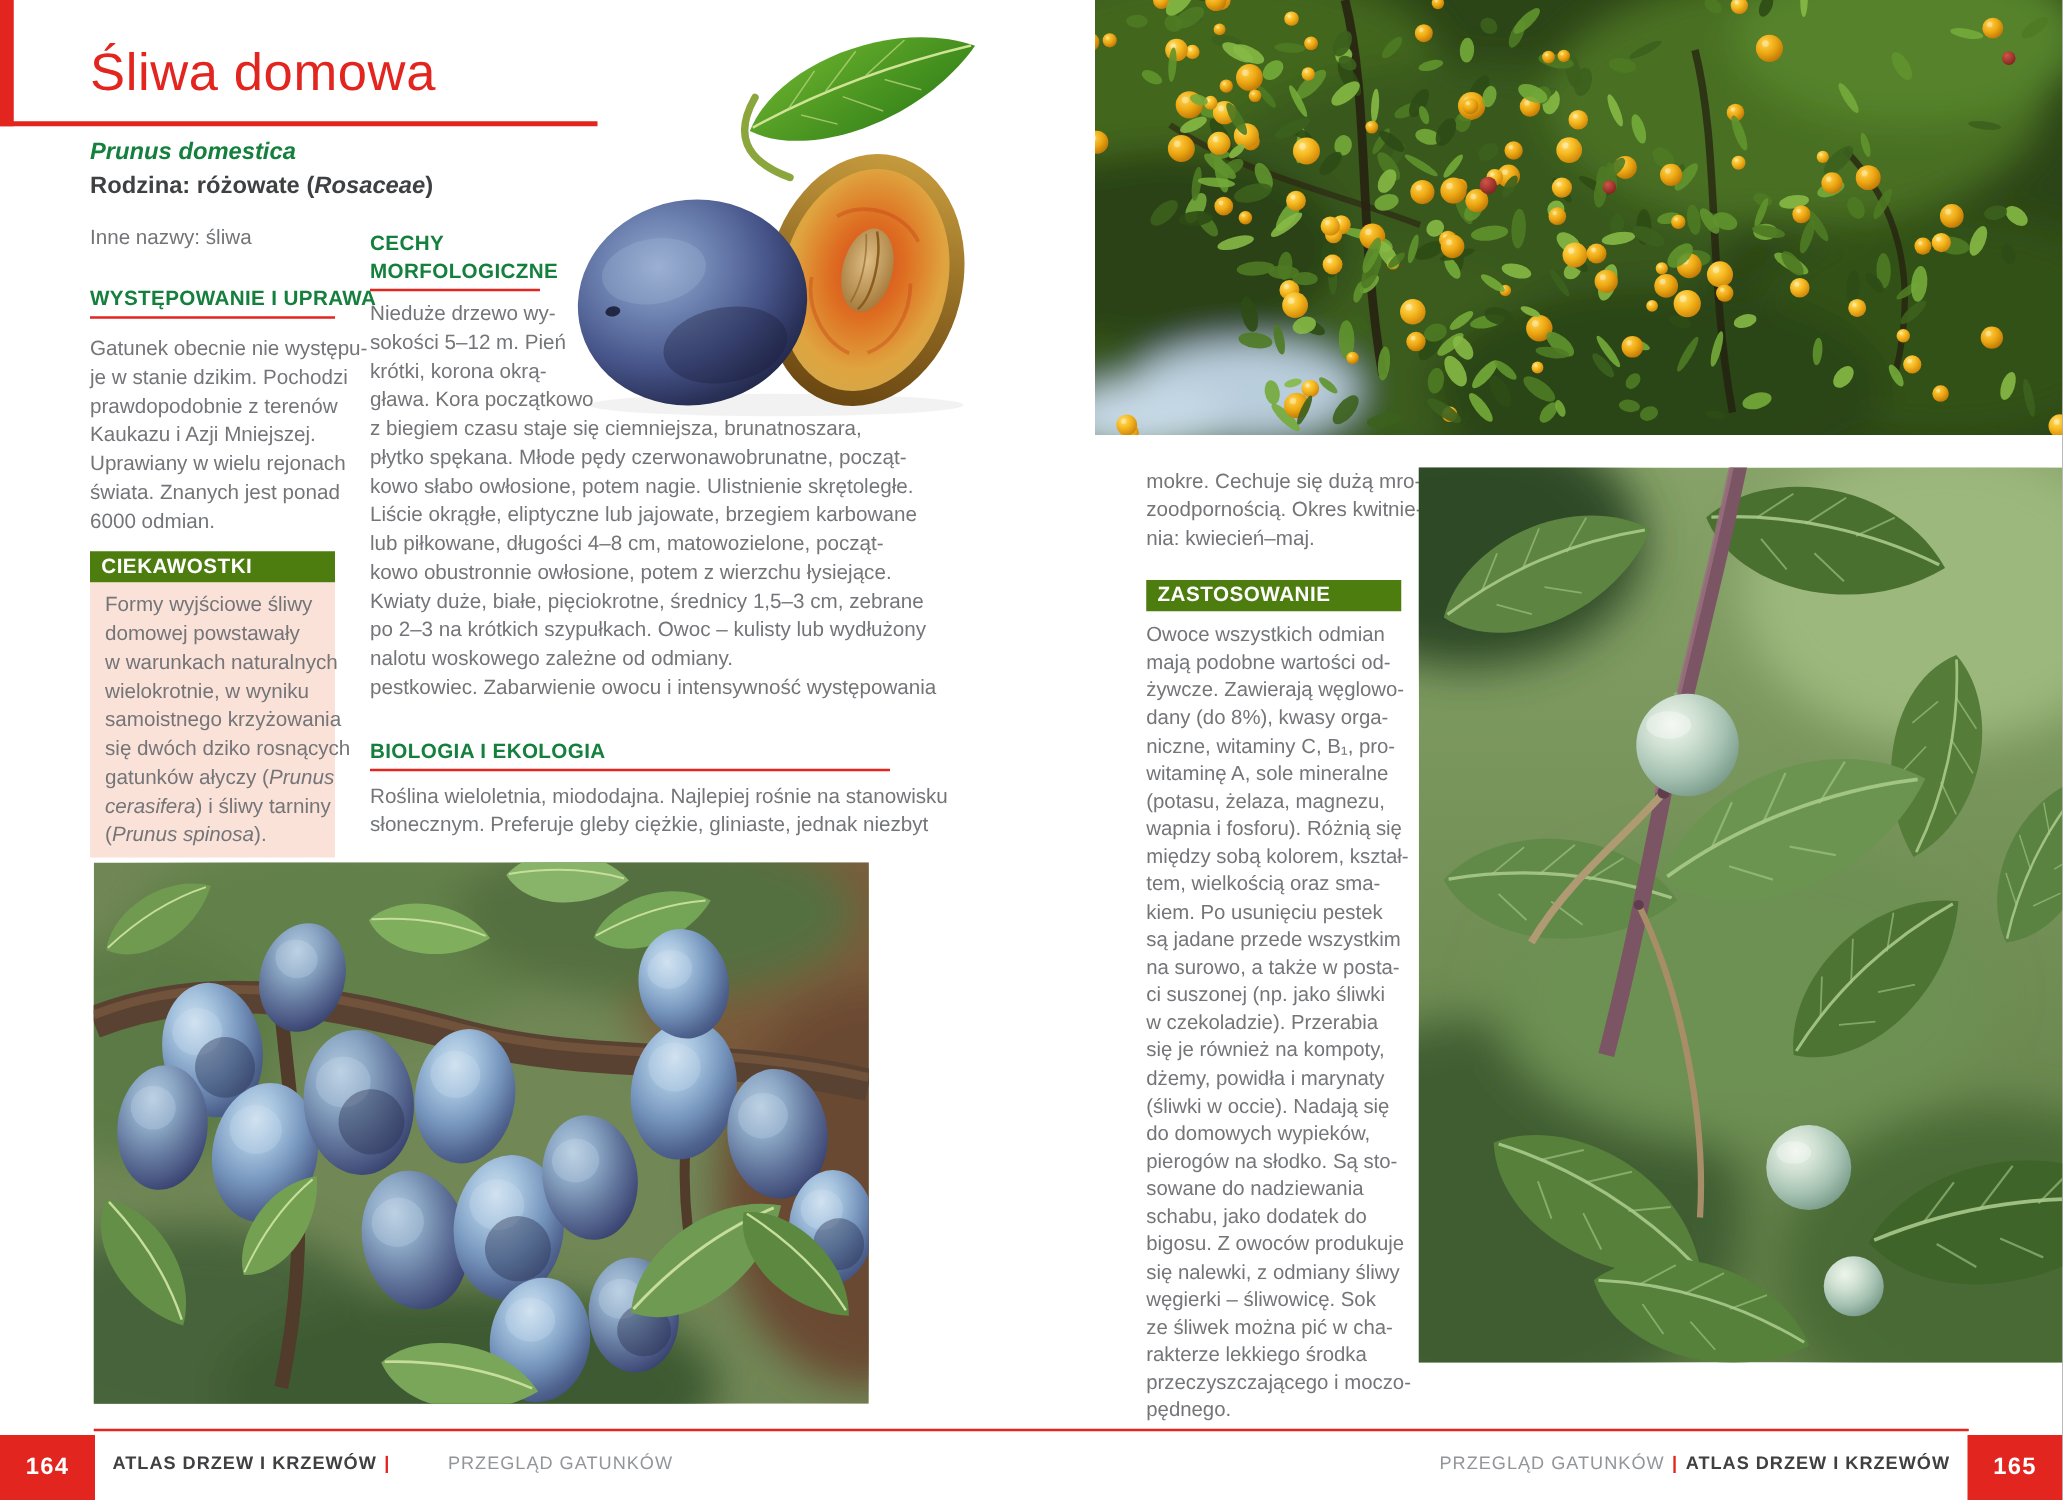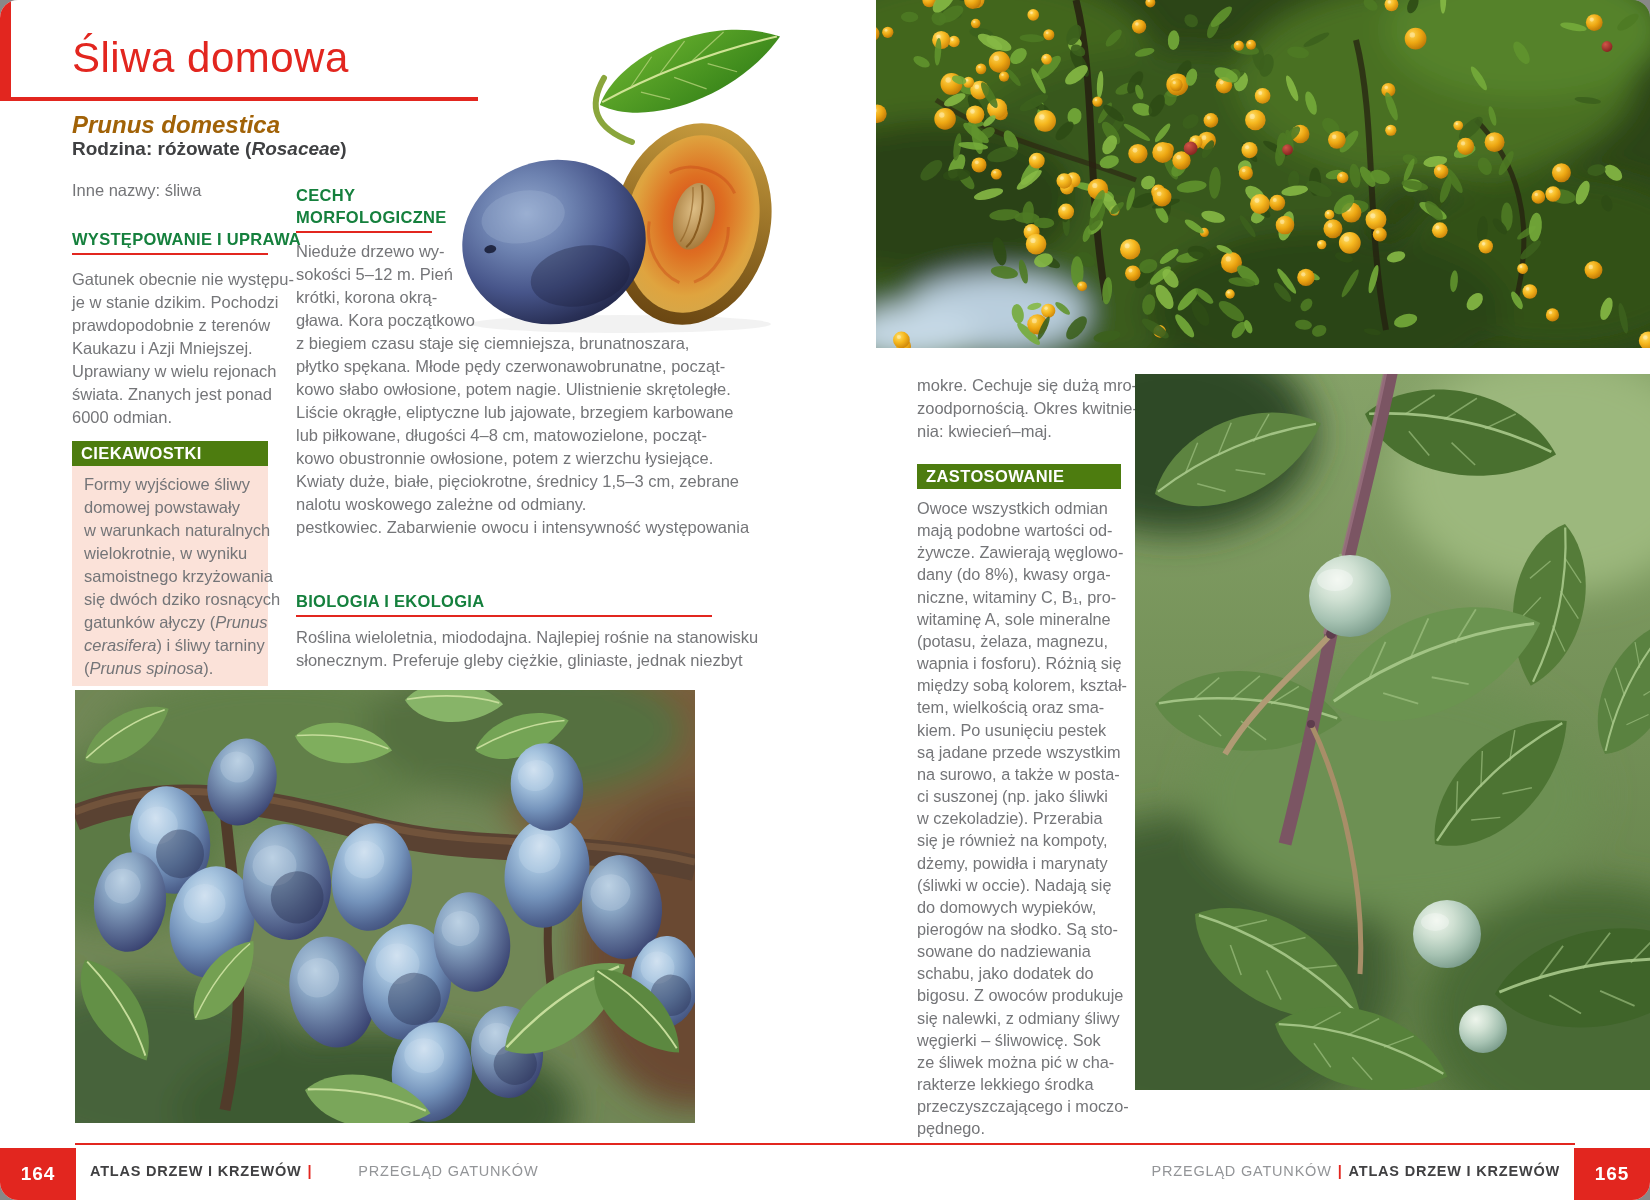--- a/index.html
+++ b/index.html
@@ -1,27 +1,26 @@
 <!DOCTYPE html>
 <html><head>
 <meta charset="utf-8">
 <style>
   html,body{margin:0;padding:0;background:#888;}
   .spread{
     position:relative;width:1650px;height:1200px;background:#ffffff;
     font-family:"Liberation Sans","DejaVu Sans",sans-serif;overflow:hidden;
     color:#747578;
-    border-radius:18px;
   }
   .abs{position:absolute;}
   
   .title{left:72px;top:34px;font-size:42px;color:#e2261f;letter-spacing:.5px;font-weight:400;}
   .title-rule{left:0;top:97px;width:478px;height:4px;background:#e2261f;}
   .title-vbar{left:0;top:0;width:11px;height:101px;background:#e2261f;}
-  .latin{left:72px;top:111px;font-size:24px;font-weight:bold;font-style:italic;color:#a16207;}
+  .latin{left:72px;top:111px;font-size:19px;font-weight:bold;font-style:italic;color:#15803d;}
   .family{left:72px;top:138px;font-size:19px;font-weight:bold;color:#3f4042;}
   .family .it{font-style:italic;}
   .othernames{left:72px;top:181px;font-size:16.5px;color:#747578;}
   
   .para{font-size:16.5px;line-height:23px;color:#747578;white-space:nowrap;}
   .para .it{font-style:italic;}
   
   .shead{font-size:16.5px;font-weight:bold;color:#15803d;letter-spacing:.3px;white-space:nowrap;}
   .srule{height:2px;background:#e2261f;}
   
@@ -98,20 +97,21 @@
       <div><span>sokości 5–12 m. Pień</span></div>
       <div><span>krótki, korona okrą-</span></div>
       <div><span>gława. Kora początkowo</span></div>
       <div><span>z biegiem czasu staje się ciemniejsza, brunatnoszara,</span></div>
       <div><span>płytko spękana. Młode pędy czerwonawobrunatne, począt-</span></div>
       <div><span>kowo słabo owłosione, potem nagie. Ulistnienie skrętoległe.</span></div>
       <div><span>Liście okrągłe, eliptyczne lub jajowate, brzegiem karbowane</span></div>
       <div><span>lub piłkowane, długości 4–8 cm, matowozielone, począt-</span></div>
       <div><span>kowo obustronnie owłosione, potem z wierzchu łysiejące.</span></div>
       <div><span>Kwiaty duże, białe, pięciokrotne, średnicy 1,5–3 cm, zebrane</span></div>
+      <div><span>po 2–3 na krótkich szypułkach. Owoc – kulisty lub wydłużony</span></div>
       <div><span>nalotu woskowego zależne od odmiany.</span></div>
       <div><span>pestkowiec. Zabarwienie owocu i intensywność występowania</span></div>
     </div>
 
   <div class="abs shead col2" style="top:592px">BIOLOGIA I EKOLOGIA</div>
   <div class="abs srule col2" style="top:615px;width:416px"></div>
   <div class="abs para col2" style="top:626px">
       <div><span>Roślina wieloletnia, miododajna. Najlepiej rośnie na stanowisku</span></div>
       <div><span>słonecznym. Preferuje gleby ciężkie, gliniaste, jednak niezbyt</span></div>
     </div>

